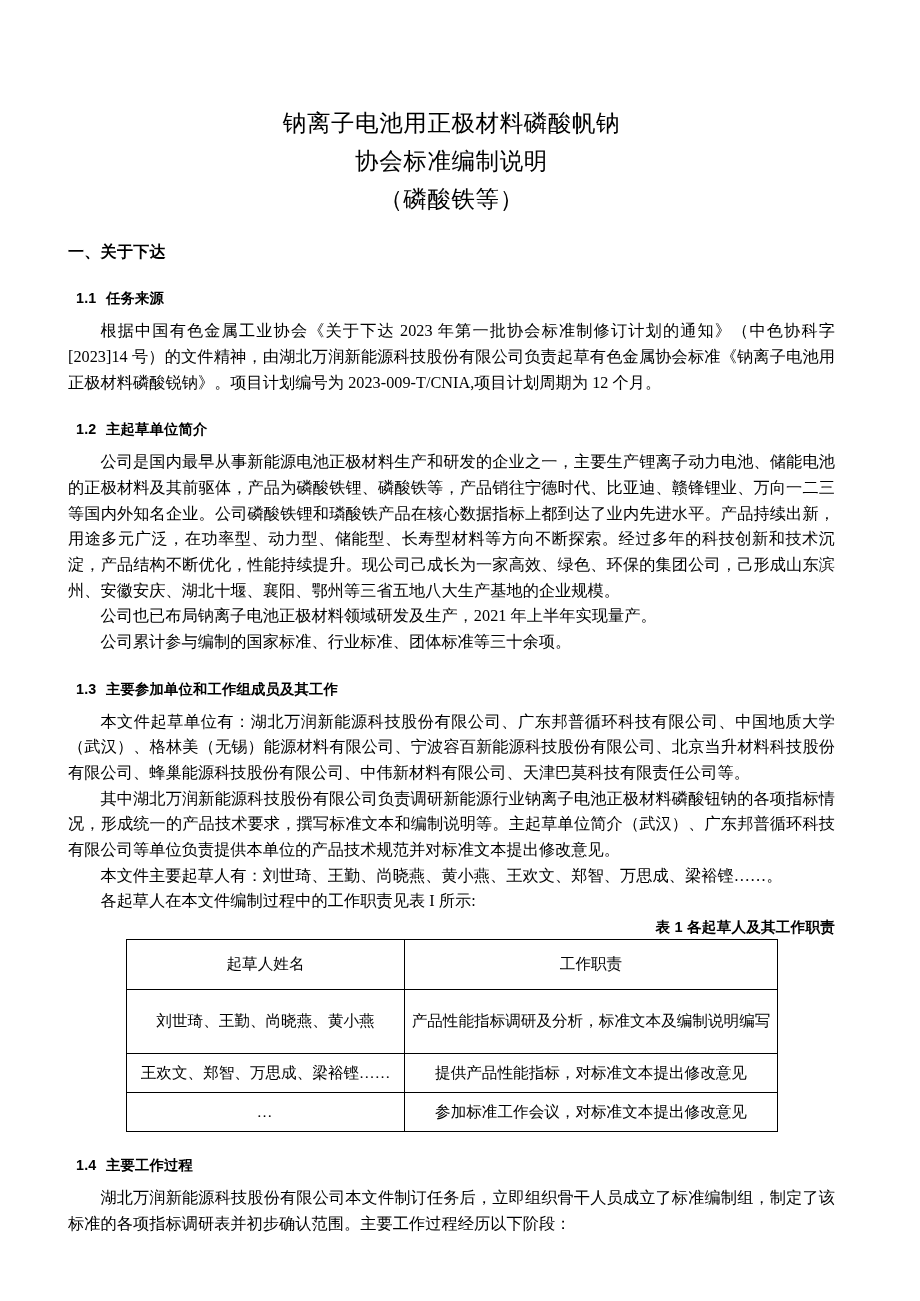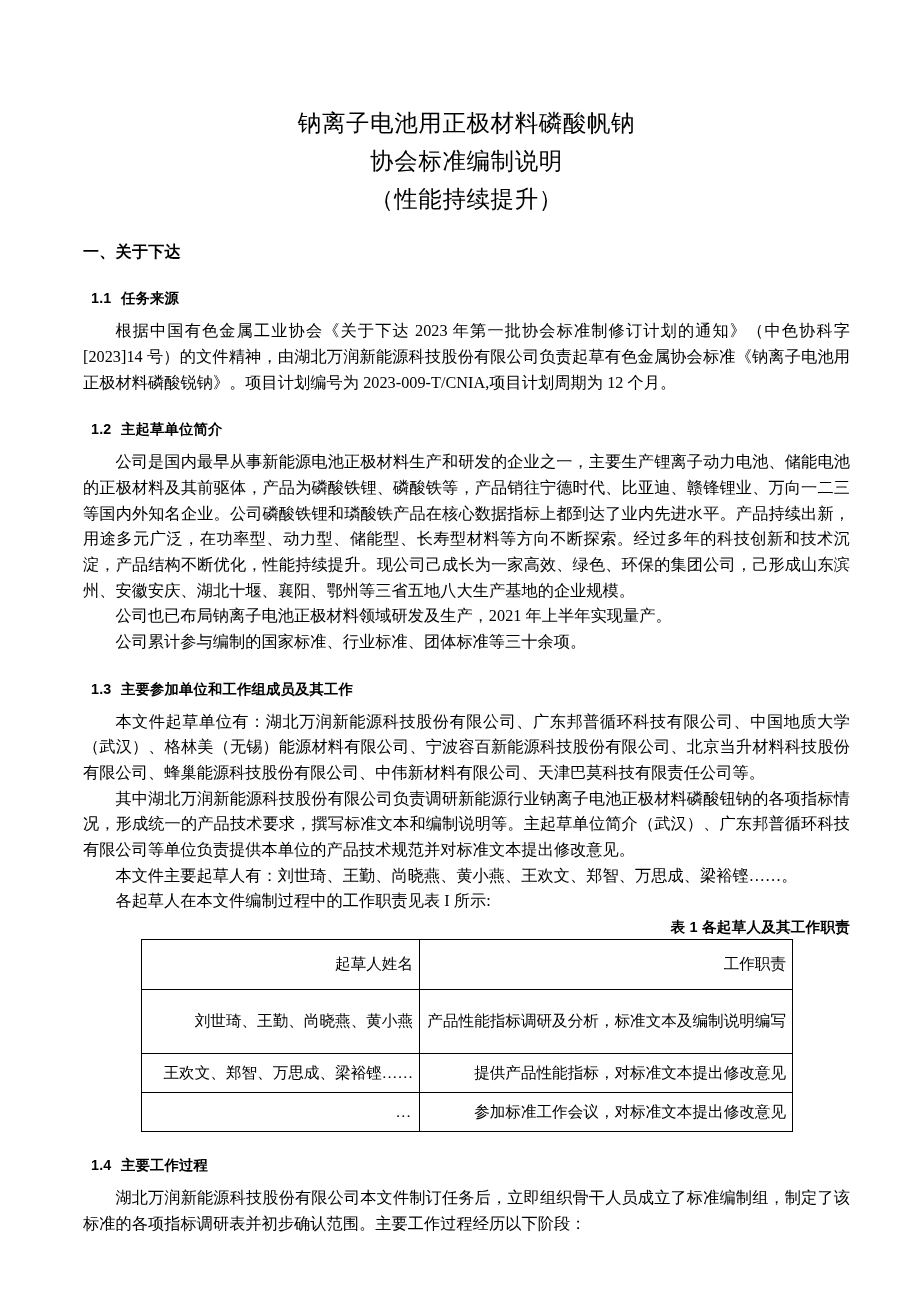--- a/index.html
+++ b/index.html
@@ -15,21 +15,21 @@
     position: relative;
     width: 920px;
     height: 1301px;
     margin: 0 auto;
     background: #ffffff;
     overflow: hidden;
     box-sizing: border-box;
   }
   .content {
     position: absolute;
-    left: 83px;
+    left: 68px;
     top: 0;
     width: 767px;
   }
 
   
   .doc-title {
     text-align: center;
     font-size: 23.5px;
     line-height: 1.62;
     letter-spacing: 0.6px;
@@ -88,21 +88,21 @@
     margin: 0 auto;
   }
   table.drafters {
     width: 651px;
     border-collapse: collapse;
     table-layout: fixed;
     font-size: 15.6px;
   }
   table.drafters td {
     border: 1px solid #000000;
-    text-align: right;
+    text-align: center;
     vertical-align: middle;
     padding: 4px 6px;
     line-height: 1.45;
   }
   table.drafters col.c1 { width: 278px; }
   table.drafters col.c2 { width: 373px; }
   table.drafters tr.hdr td { height: 41px; }
   table.drafters tr.r1 td { height: 55px; }
   table.drafters tr.r2 td { height: 30px; }
   table.drafters tr.r3 td { height: 30px; }
@@ -110,21 +110,21 @@
 </style>
 </head>
 <body>
 
 <div class="page">
   <div class="content">
 
     <div class="doc-title">
       <span class="tline">钠离子电池用正极材料磷酸帆钠</span>
       <span class="tline">协会标准编制说明</span>
-      <span class="tline">（性能持续提升）</span>
+      <span class="tline">（磷酸铁等）</span>
     </div>
 
     <div class="h1">一、关于下达</div>
 
     <div class="h2">
       <span class="num">1.1</span><span>任务来源</span>
     </div>
     <p class="body">根据中国有色金属工业协会《关于下达 2023 年第一批协会标准制修订计划的通知》（中色协科字[2023]14 号）的文件精神，由湖北万润新能源科技股份有限公司负责起草有色金属协会标准《钠离子电池用正极材料磷酸锐钠》。项目计划编号为 2023-009-T/CNIA,项目计划周期为 12 个月。</p>
 
     <div class="h2">

